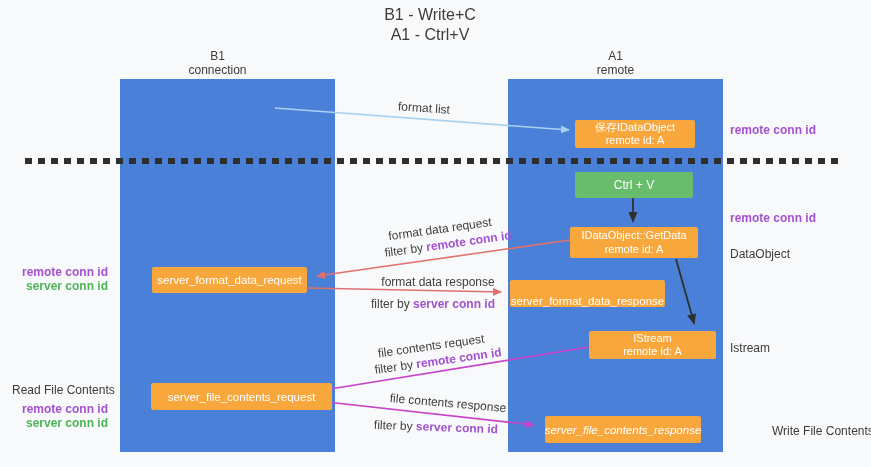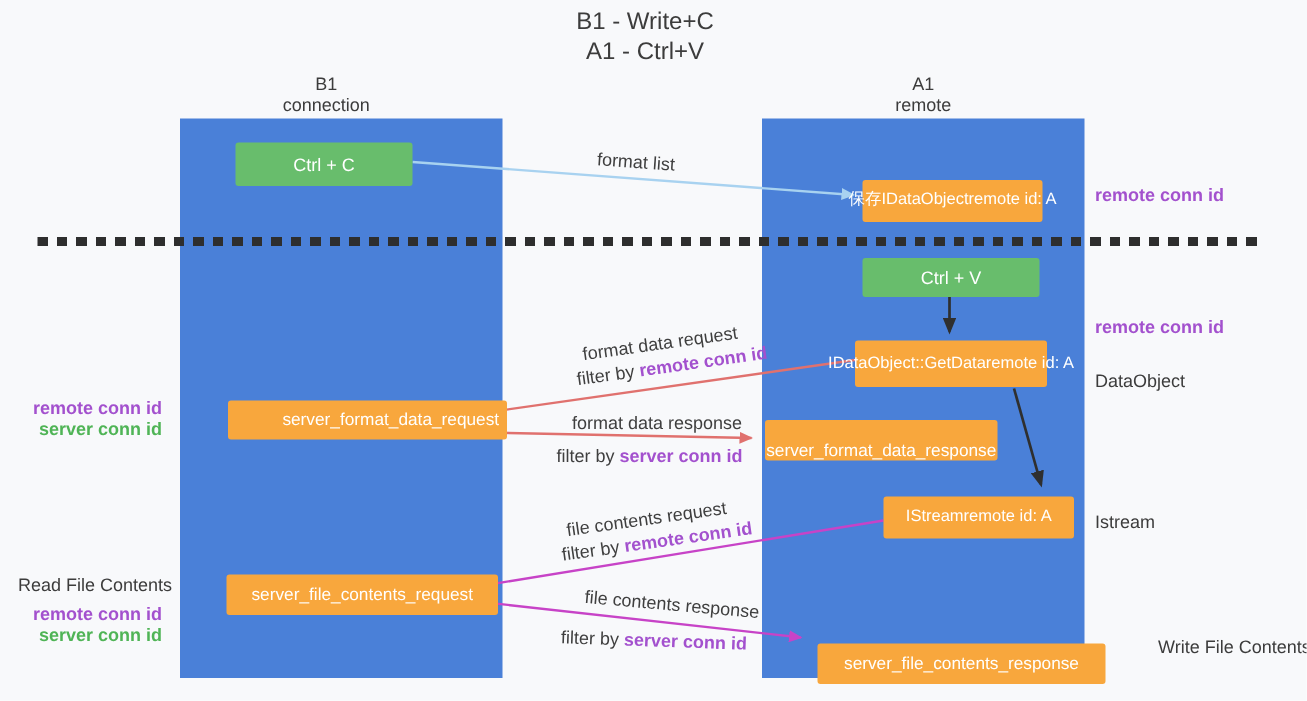--- a/index.html
+++ b/index.html
@@ -12,21 +12,21 @@
   .col{position:absolute;top:79px;width:215px;height:373px;background:#4a80d8;}
   .col-left{left:120px;}
   .col-right{left:508px;}
   .dashes{position:absolute;left:25px;top:158px;width:813px;height:6px;
           background:repeating-linear-gradient(90deg,#2e2e2e 0 7px,transparent 7px 13px);}
   .key{position:absolute;background:#68bd6c;color:#fff;display:flex;align-items:center;
        justify-content:center;font-size:12px;border-radius:2px;}
   .node{position:absolute;background:#f8a73d;color:#fff;display:flex;align-items:center;
         justify-content:center;text-align:center;font-size:11.5px;border-radius:2px;
         white-space:nowrap;}
-  .node.two{font-size:11px;line-height:13.5px;}
+  .node.two{flex-direction:column;font-size:11px;line-height:13.5px;}
   .albl{position:absolute;font-size:12px;color:#3f3f3f;white-space:nowrap;
         transform:translateX(-50%);}
   .side{position:absolute;font-size:12px;color:#3c3c3c;white-space:nowrap;}
   .side-left{width:96px;text-align:right;}
   .purple-b{color:#a351ce;font-weight:bold;}
   .green-b{color:#4fb456;font-weight:bold;}
   svg.overlay{position:absolute;left:0;top:0;pointer-events:none;}
 </style>
 </head>
 <body>
@@ -69,56 +69,53 @@
     </defs>
     <line x1="275" y1="108" x2="569" y2="130" stroke="#a8d2f0" stroke-width="1.6" marker-end="url(#arr-blue)"></line>
     <line x1="633" y1="198" x2="633" y2="221" stroke="#2f2f2f" stroke-width="1.8" marker-end="url(#arr-black)"></line>
     <line x1="676" y1="259" x2="694" y2="323" stroke="#2f2f2f" stroke-width="1.8" marker-end="url(#arr-black)"></line>
     <line x1="570" y1="240" x2="317" y2="276" stroke="#e0716e" stroke-width="1.6" marker-end="url(#arr-red)"></line>
     <line x1="308" y1="288" x2="501" y2="292" stroke="#e0716e" stroke-width="1.6" marker-end="url(#arr-red)"></line>
     <line x1="589" y1="347" x2="318" y2="391" stroke="#c743c7" stroke-width="1.6" marker-end="url(#arr-mag)"></line>
     <line x1="309" y1="400" x2="534" y2="425" stroke="#c743c7" stroke-width="1.6" marker-end="url(#arr-mag)"></line>
   </svg>
 
-  <div class="key" style="left:157px;top:95px;width:118px;height:29px;">
-    <span>Ctrl + C</span>
-  </div>
 
   <div class="node two" style="left:575px;top:120px;width:120px;height:28px;">
     <span>保存IDataObject</span>
     <span>remote id: A</span>
   </div>
 
   <div class="key" style="left:575px;top:172px;width:118px;height:26px;">
     <span>Ctrl + V</span>
   </div>
 
   <div class="node two" style="left:570px;top:227px;width:128px;height:31px;">
     <span>IDataObject::GetData</span>
     <span>remote id: A</span>
   </div>
 
-  <div class="node" style="left:152px;top:267px;width:155px;height:26px;padding-left:31px;">
+  <div class="node" style="left:152px;top:267px;width:155px;height:26px;">
     <span>server_format_data_request</span>
   </div>
 
   <div class="node" style="left:510px;top:280px;width:155px;height:27px;align-items:flex-end;">
     <span>server_format_data_response</span>
   </div>
 
   <div class="node two" style="left:589px;top:331px;width:127px;height:28px;">
     <span>IStream</span>
     <span>remote id: A</span>
   </div>
 
   <div class="node" style="left:151px;top:383px;width:181px;height:27px;">
     <span>server_file_contents_request</span>
   </div>
 
-  <div class="node" style="left:545px;top:429px;width:192px;height:27px;">
+  <div class="node" style="left:545px;top:416px;width:156px;height:27px;font-style:italic;">
     <span>server_file_contents_response</span>
   </div>
 
   <div class="albl" style="left:424px;top:101px;transform:translateX(-50%) rotate(4deg);">format list</div>
 
   <div class="albl" style="left:440px;top:222px;transform:translateX(-50%) rotate(-8deg);">format data request</div>
   <div class="albl" style="left:448px;top:237px;transform:translateX(-50%) rotate(-8deg);">
     <span>filter by </span><span class="purple-b">remote conn id</span>
   </div>
 

